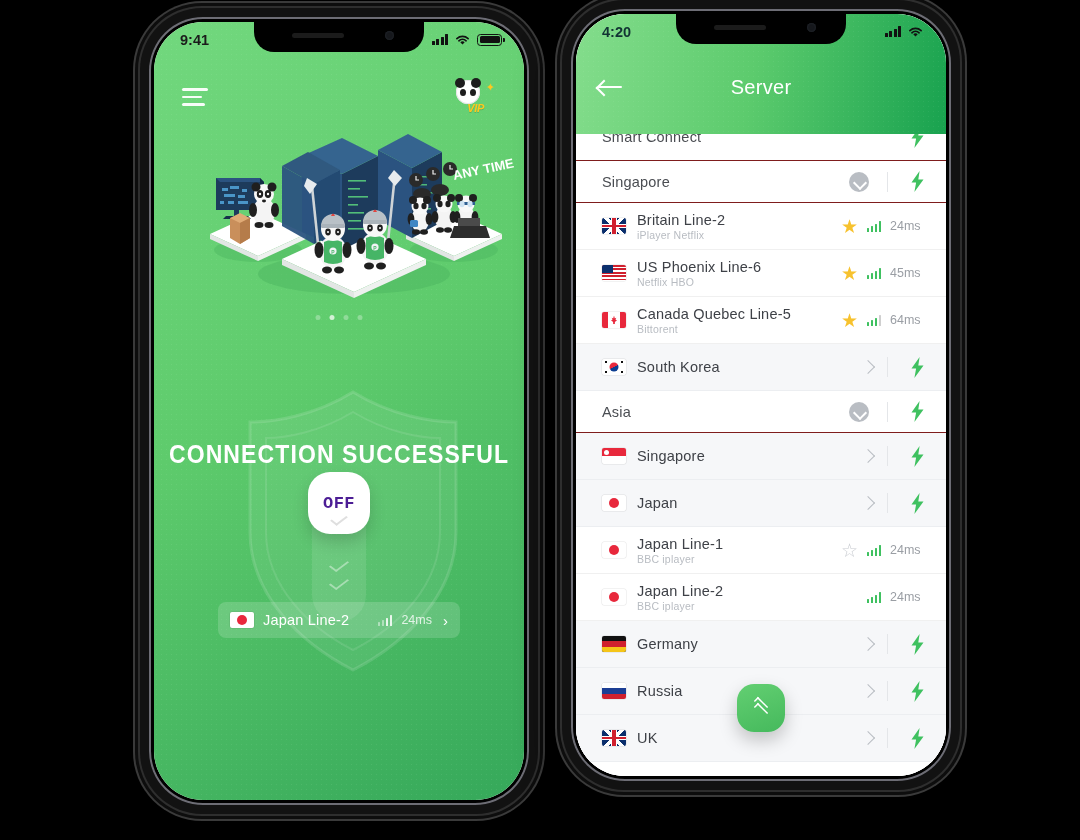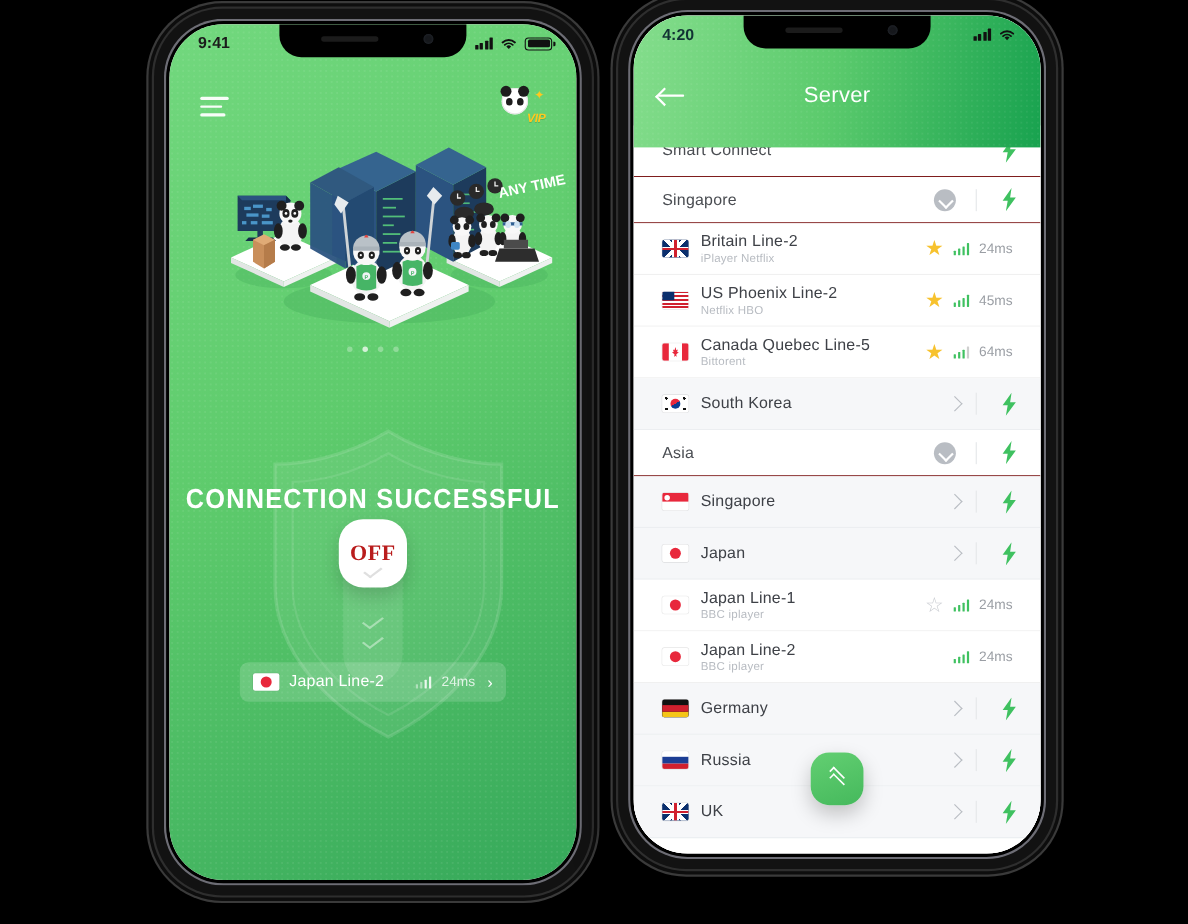--- a/index.html
+++ b/index.html
@@ -60,21 +60,21 @@
   .vip { position:relative; width:42px; height:34px; cursor:pointer; }
   .vip .panda { position:absolute; left:2px; top:0; width:24px; height:24px; border-radius:50%;
                 background:#fff; box-shadow:inset 0 0 0 1px #e6e6e6; }
   .vip .panda::before, .vip .panda::after { content:""; position:absolute; width:10px; height:10px;
         border-radius:50%; background:#1d1d1d; top:-2px; }
   .vip .panda::before { left:-1px; } .vip .panda::after { right:-1px; }
   .vip .eyes { position:absolute; left:4px; top:9px; width:16px; height:7px; }
   .vip .eyes::before, .vip .eyes::after { content:""; position:absolute; width:6px; height:7px;
         border-radius:50%; background:#1d1d1d; top:0; }
   .vip .eyes::before{left:0}.vip .eyes::after{right:0}
-  .vip .viptxt { position:absolute; right:0; bottom:0; font-size:11px; font-weight:800; font-style:italic;
+  .vip .viptxt { position:absolute; right:12px; bottom:0; font-size:11px; font-weight:800; font-style:italic;
                  color:#ffc81f; letter-spacing:-.3px; text-shadow:0 1px 0 rgba(0,0,0,.15); }
   .vip .spark { position:absolute; right:1px; top:2px; color:#ffc81f; font-size:11px; line-height:1; }
 
   
   .illus { position:absolute; top:100px; left:0; right:0; height:190px; z-index:10; }
   .dots { position:absolute; bottom:-8px; left:50%; transform:translateX(-50%);
           display:flex; gap:9px; }
   .dots i { width:5px; height:5px; border-radius:50%; background:rgba(255,255,255,.30); display:block; }
   .dots i.on { background:rgba(255,255,255,.72); }
 
@@ -90,22 +90,22 @@
                  width:16px; height:9px; opacity:.55; }
   .track .chev::after { content:""; position:absolute; inset:0;
       border-left:2.5px solid rgba(255,255,255,.75); border-bottom:2.5px solid rgba(255,255,255,.75);
       transform:rotate(-45deg) skew(8deg,8deg); }
   .track .c1 { top:78px; } .track .c2 { top:96px; }
 
   .offbtn { position:absolute; top:90px; left:50%; transform:translateX(-50%);
             width:62px; height:62px; border-radius:22px; background:#fff;
             box-shadow:0 8px 16px rgba(0,0,0,.16); display:flex; align-items:center;
             justify-content:center; cursor:pointer; }
-  .offbtn .lbl { font-size:20px; font-weight:800; color:#b91c1c; letter-spacing:.5px;
-                 font-family:Liberation Serif, serif; }
+  .offbtn .lbl { font-size:17px; font-weight:800; color:#4c1d95; letter-spacing:.5px;
+                 font-family:Liberation Mono, monospace; }
   .offbtn .dn { position:absolute; bottom:11px; left:50%; transform:translateX(-50%);
                 width:14px; height:8px; }
   .offbtn .dn::after { content:""; position:absolute; inset:0;
       border-left:2px solid #dfdfdf; border-bottom:2px solid #dfdfdf;
       transform:rotate(-45deg) skew(8deg,8deg); }
 
   .srv-pill { position:absolute; bottom:162px; left:50%; transform:translateX(-50%);
               width:242px; height:36px; border-radius:8px; background:rgba(255,255,255,.16);
               display:flex; align-items:center; padding:0 12px; gap:9px; z-index:12; cursor:pointer; }
   .srv-pill .nm { flex:1; color:#fff; font-size:14.5px; font-weight:500; letter-spacing:.2px; }
@@ -583,21 +583,21 @@
                     <i></i>
                   </span>
                   <span class="ping">24ms</span>
                 </span>
               </div>
             </div>
             <div class="row sub">
               <div class="main">
                 <span class="flag f-us"><span class="x"></span></span>
                 <div class="txts">
-                  <span class="t1">US Phoenix Line-2</span>
+                  <span class="t1">US Phoenix Line-6</span>
                   <span class="t2">Netflix HBO</span>
                 </div>
               </div>
               <div class="right">
                 <span class="star">★</span>
                 <span class="pingwrap">
                   <span class="sig">
                     <i></i>
                     <i></i>
                     <i></i>

